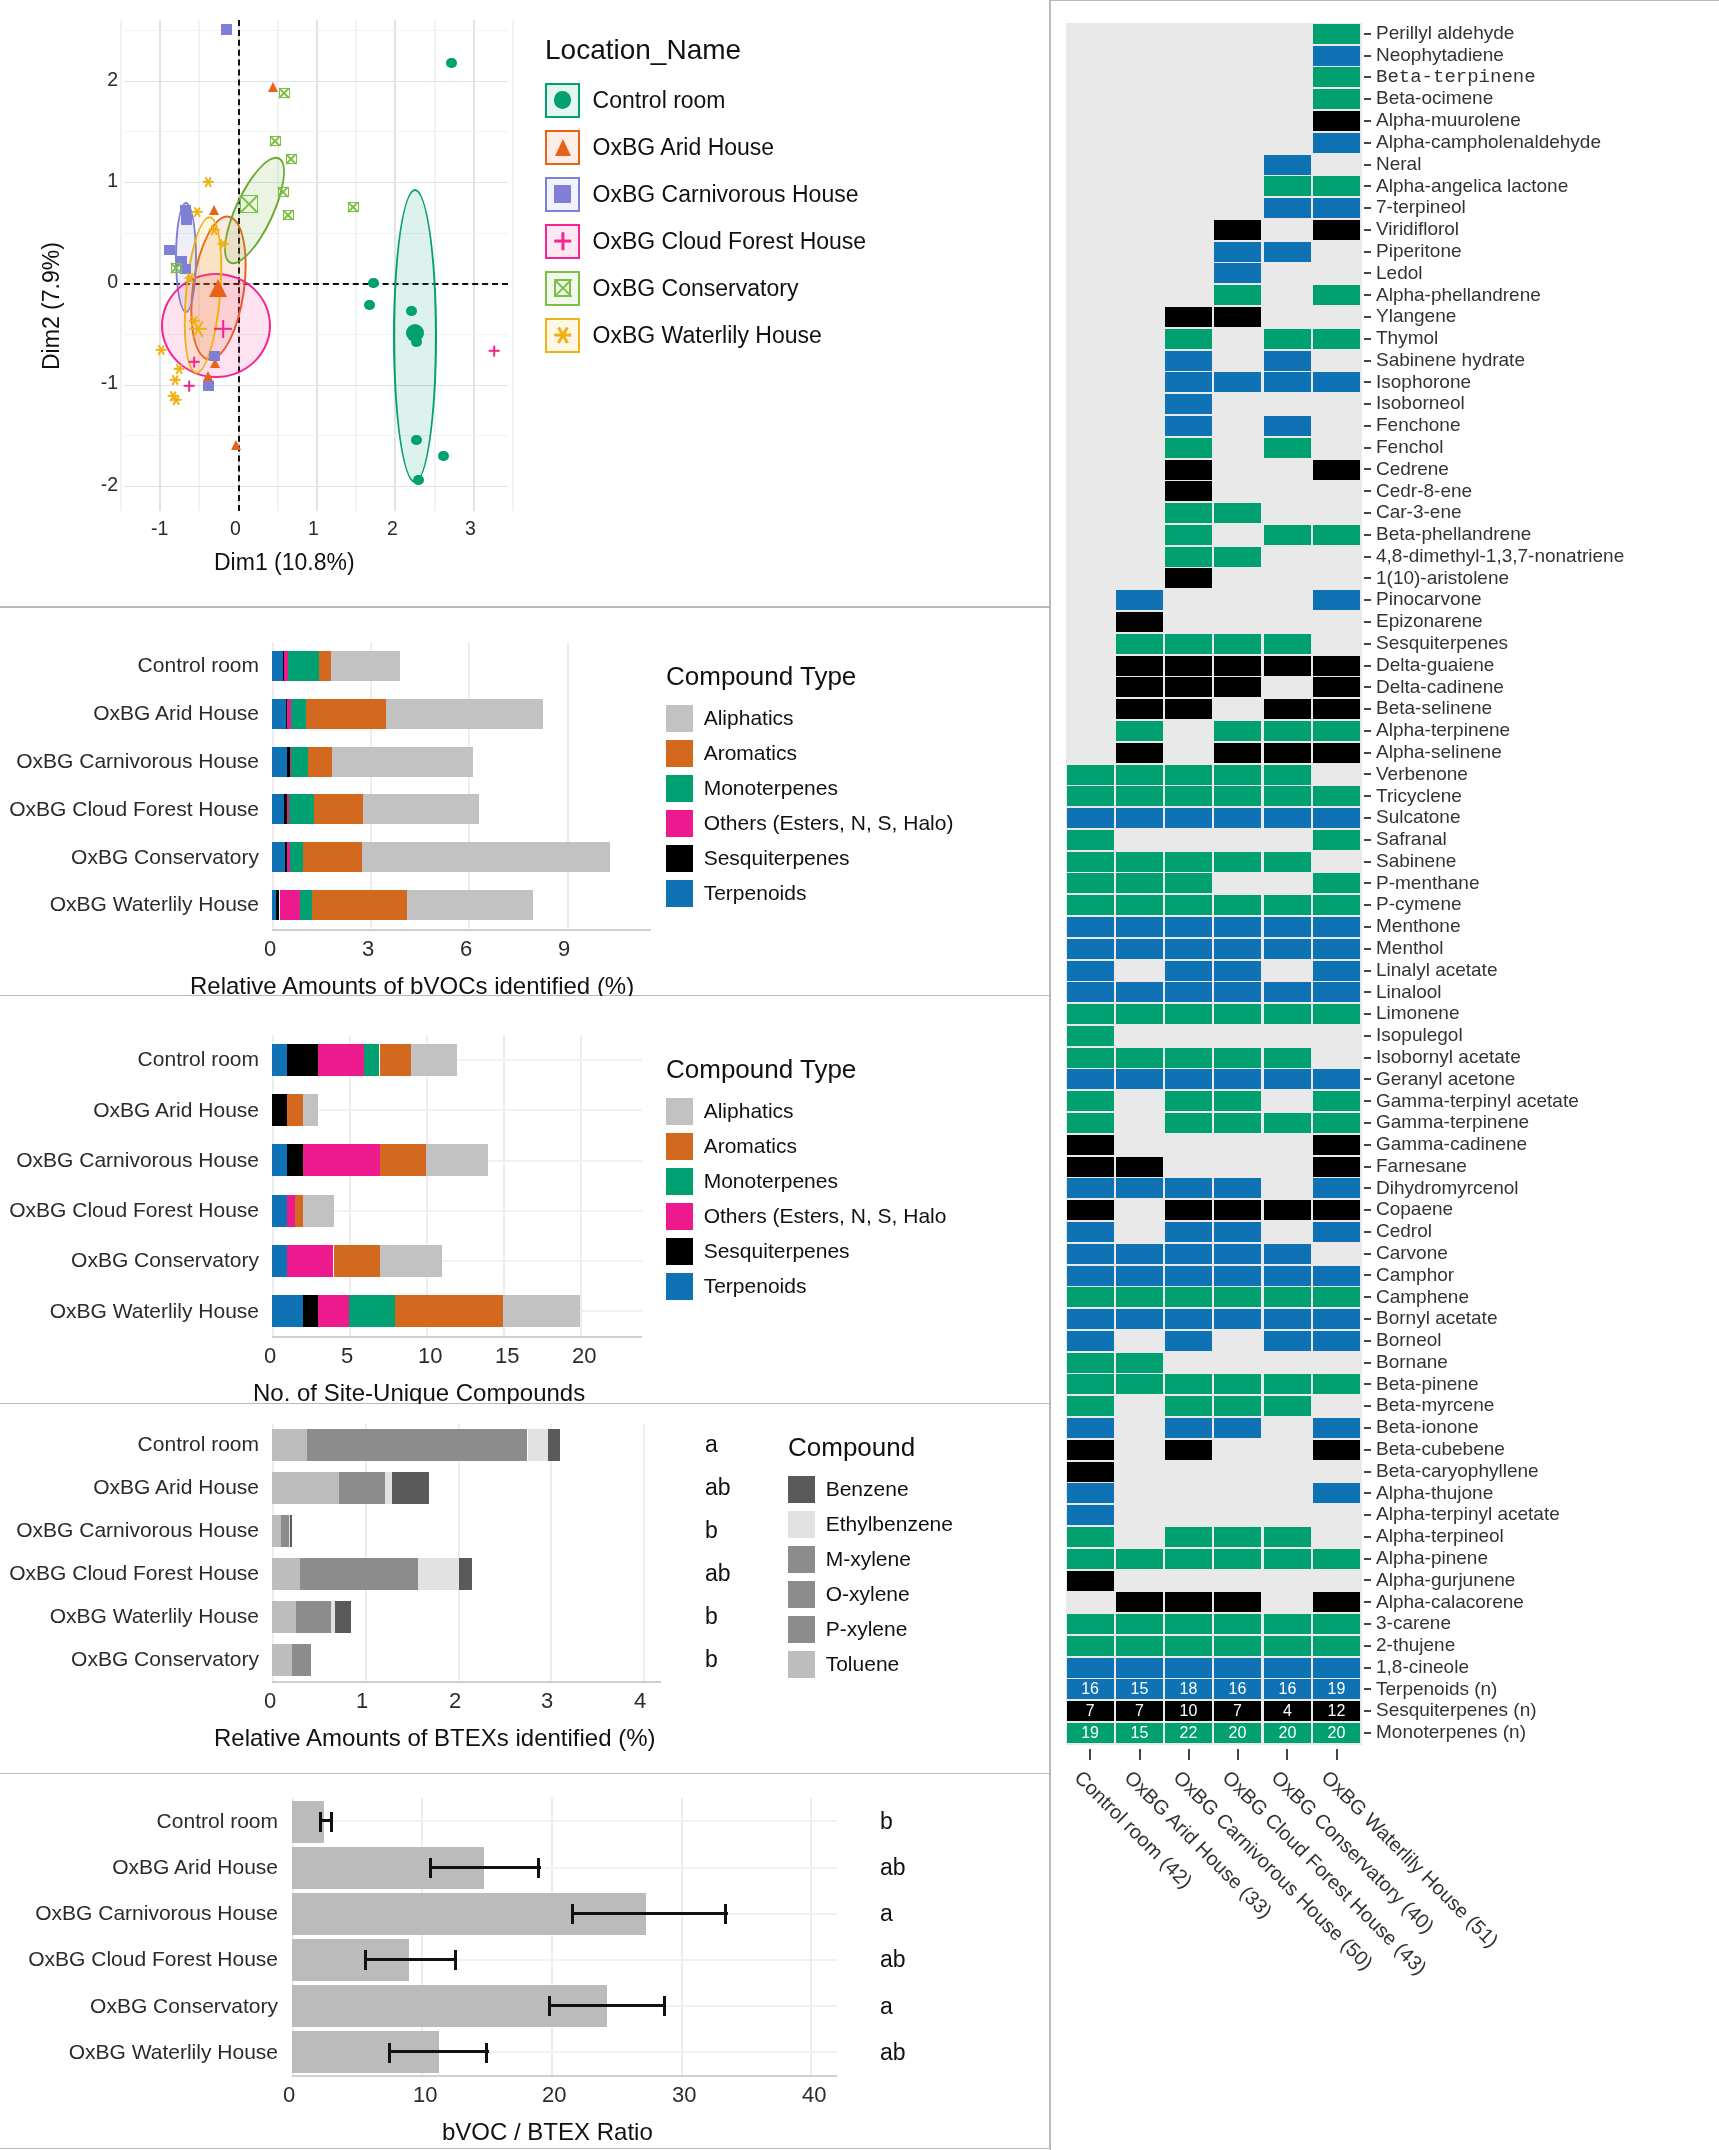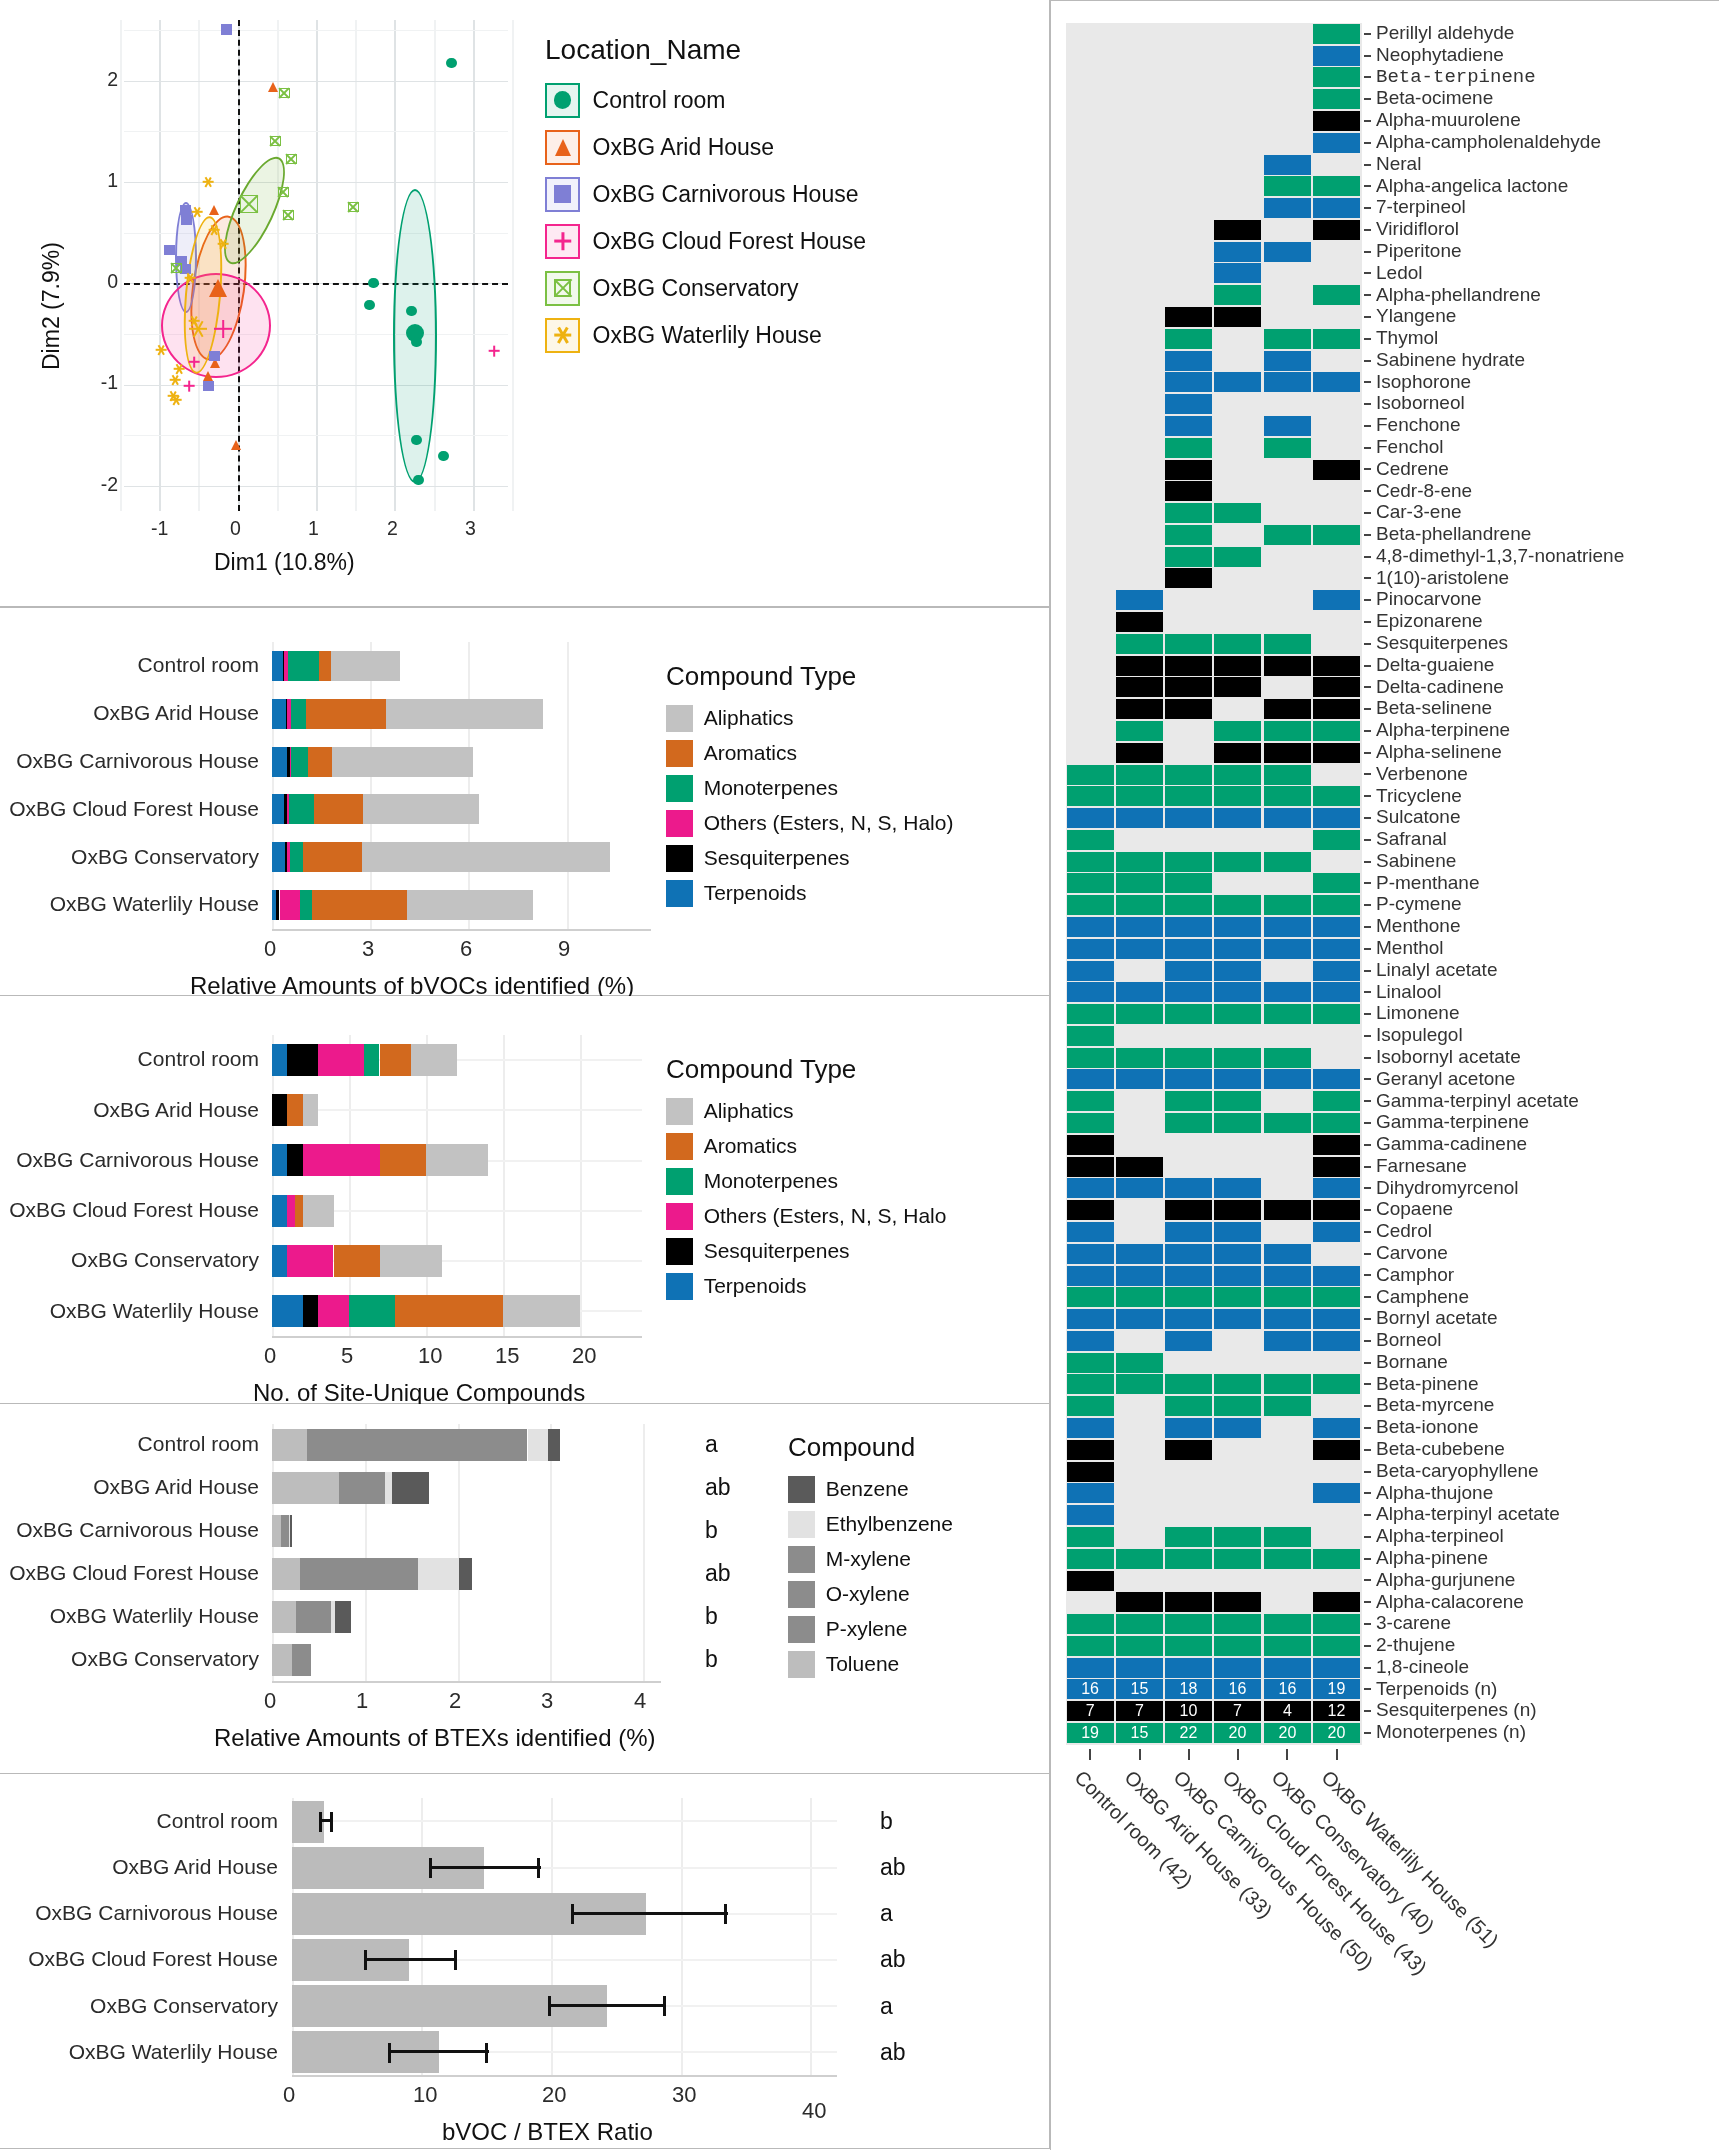--- a/index.html
+++ b/index.html
@@ -656,21 +656,21 @@
           <div style="position: absolute; left: 292px; top: 257px; width: 147px; height: 42px; background: rgb(187, 187, 187);"></div>
           <div class="errbar" style="left: 388px; top: 276px; width: 101px;"></div>
           <div class="errcap" style="left: 388px; top: 269px;"></div>
           <div class="errcap" style="left: 485px; top: 269px;"></div>
           <div class="sig-lbl" style="left: 880px; top: 265px;">ab</div>
           <div class="axis-line-x" style="left: 292px; top: 301px; width: 545px;"></div>
           <div class="xtick" style="left: 283px; top: 308px;">0</div>
           <div class="xtick" style="left: 413px; top: 308px;">10</div>
           <div class="xtick" style="left: 542px; top: 308px;">20</div>
           <div class="xtick" style="left: 672px; top: 308px;">30</div>
-          <div class="xtick" style="left: 802px; top: 324px;">40</div>
+          <div class="xtick" style="left: 802px; top: 308px;">40</div>
           <div class="xaxis-title" style="left: 442px; top: 344px;">bVOC / BTEX Ratio</div>
         </div>
     </div>
 
   </div>
 
   <div class="right-col">
     <div class="panel" style="position:absolute; left:0; top:0; width:669px; height:2151px;
                               border:1.5px solid #b9b9b9; border-right:none;">
       <div class="hm" id="heatmap">

